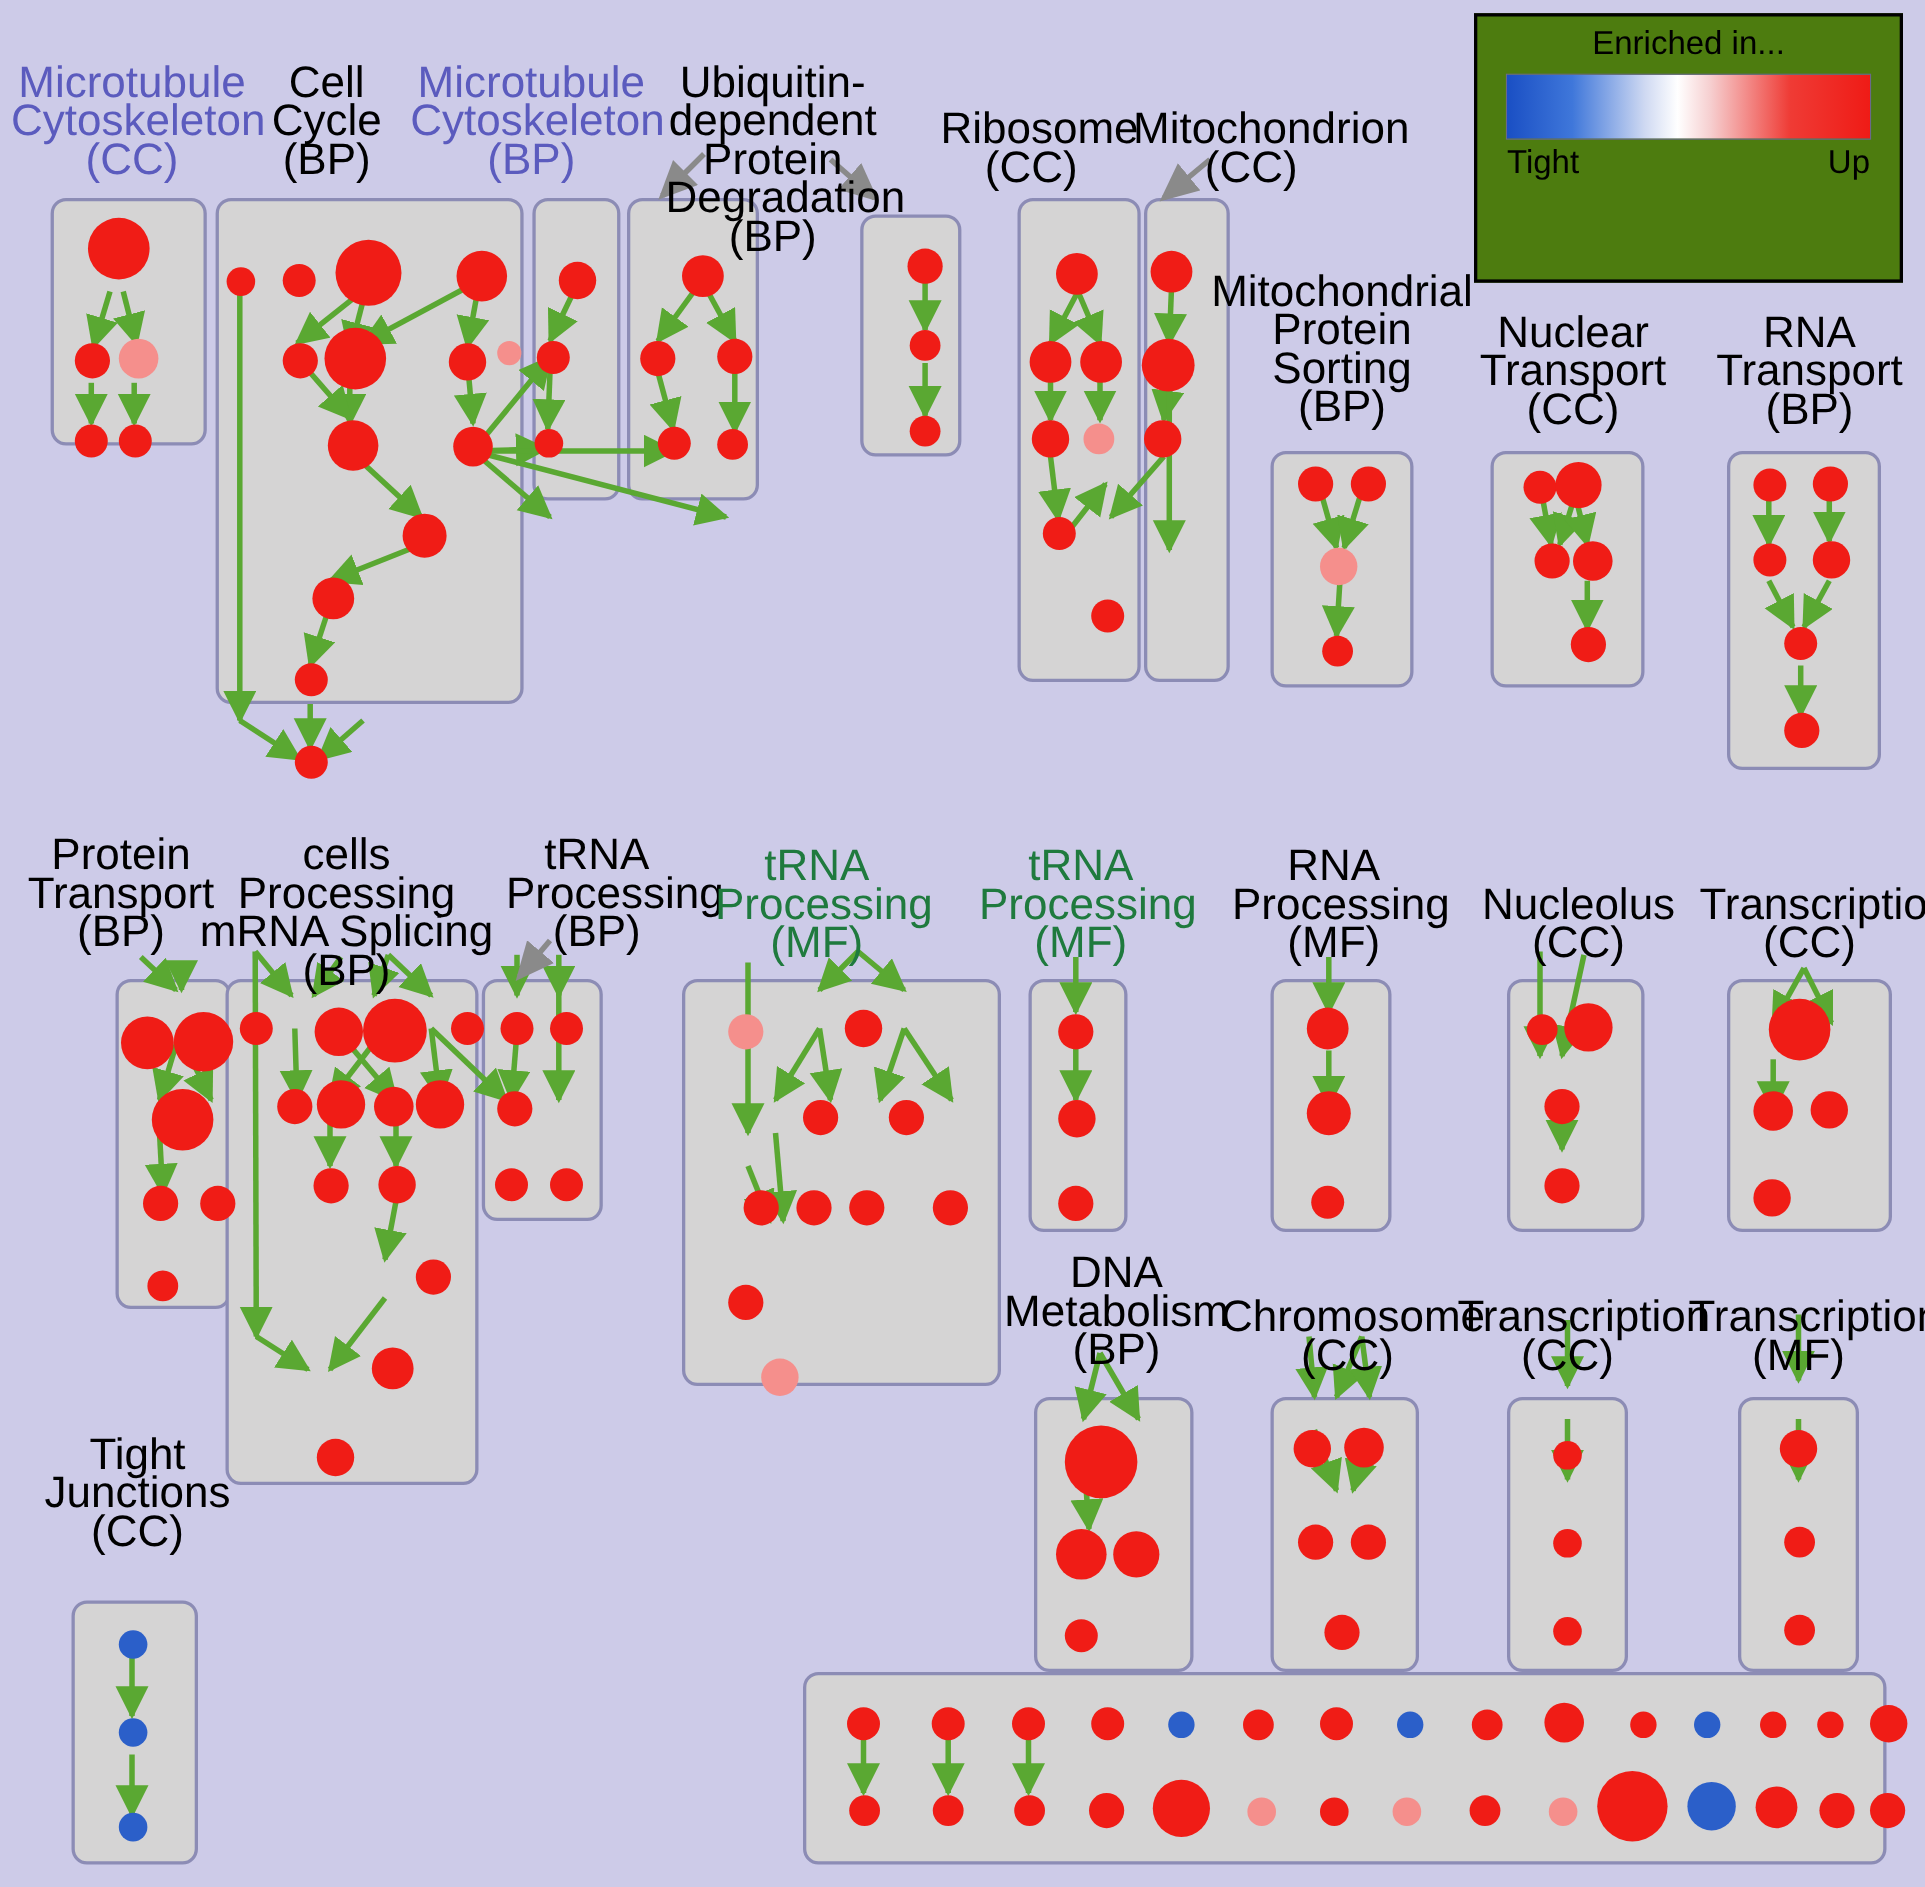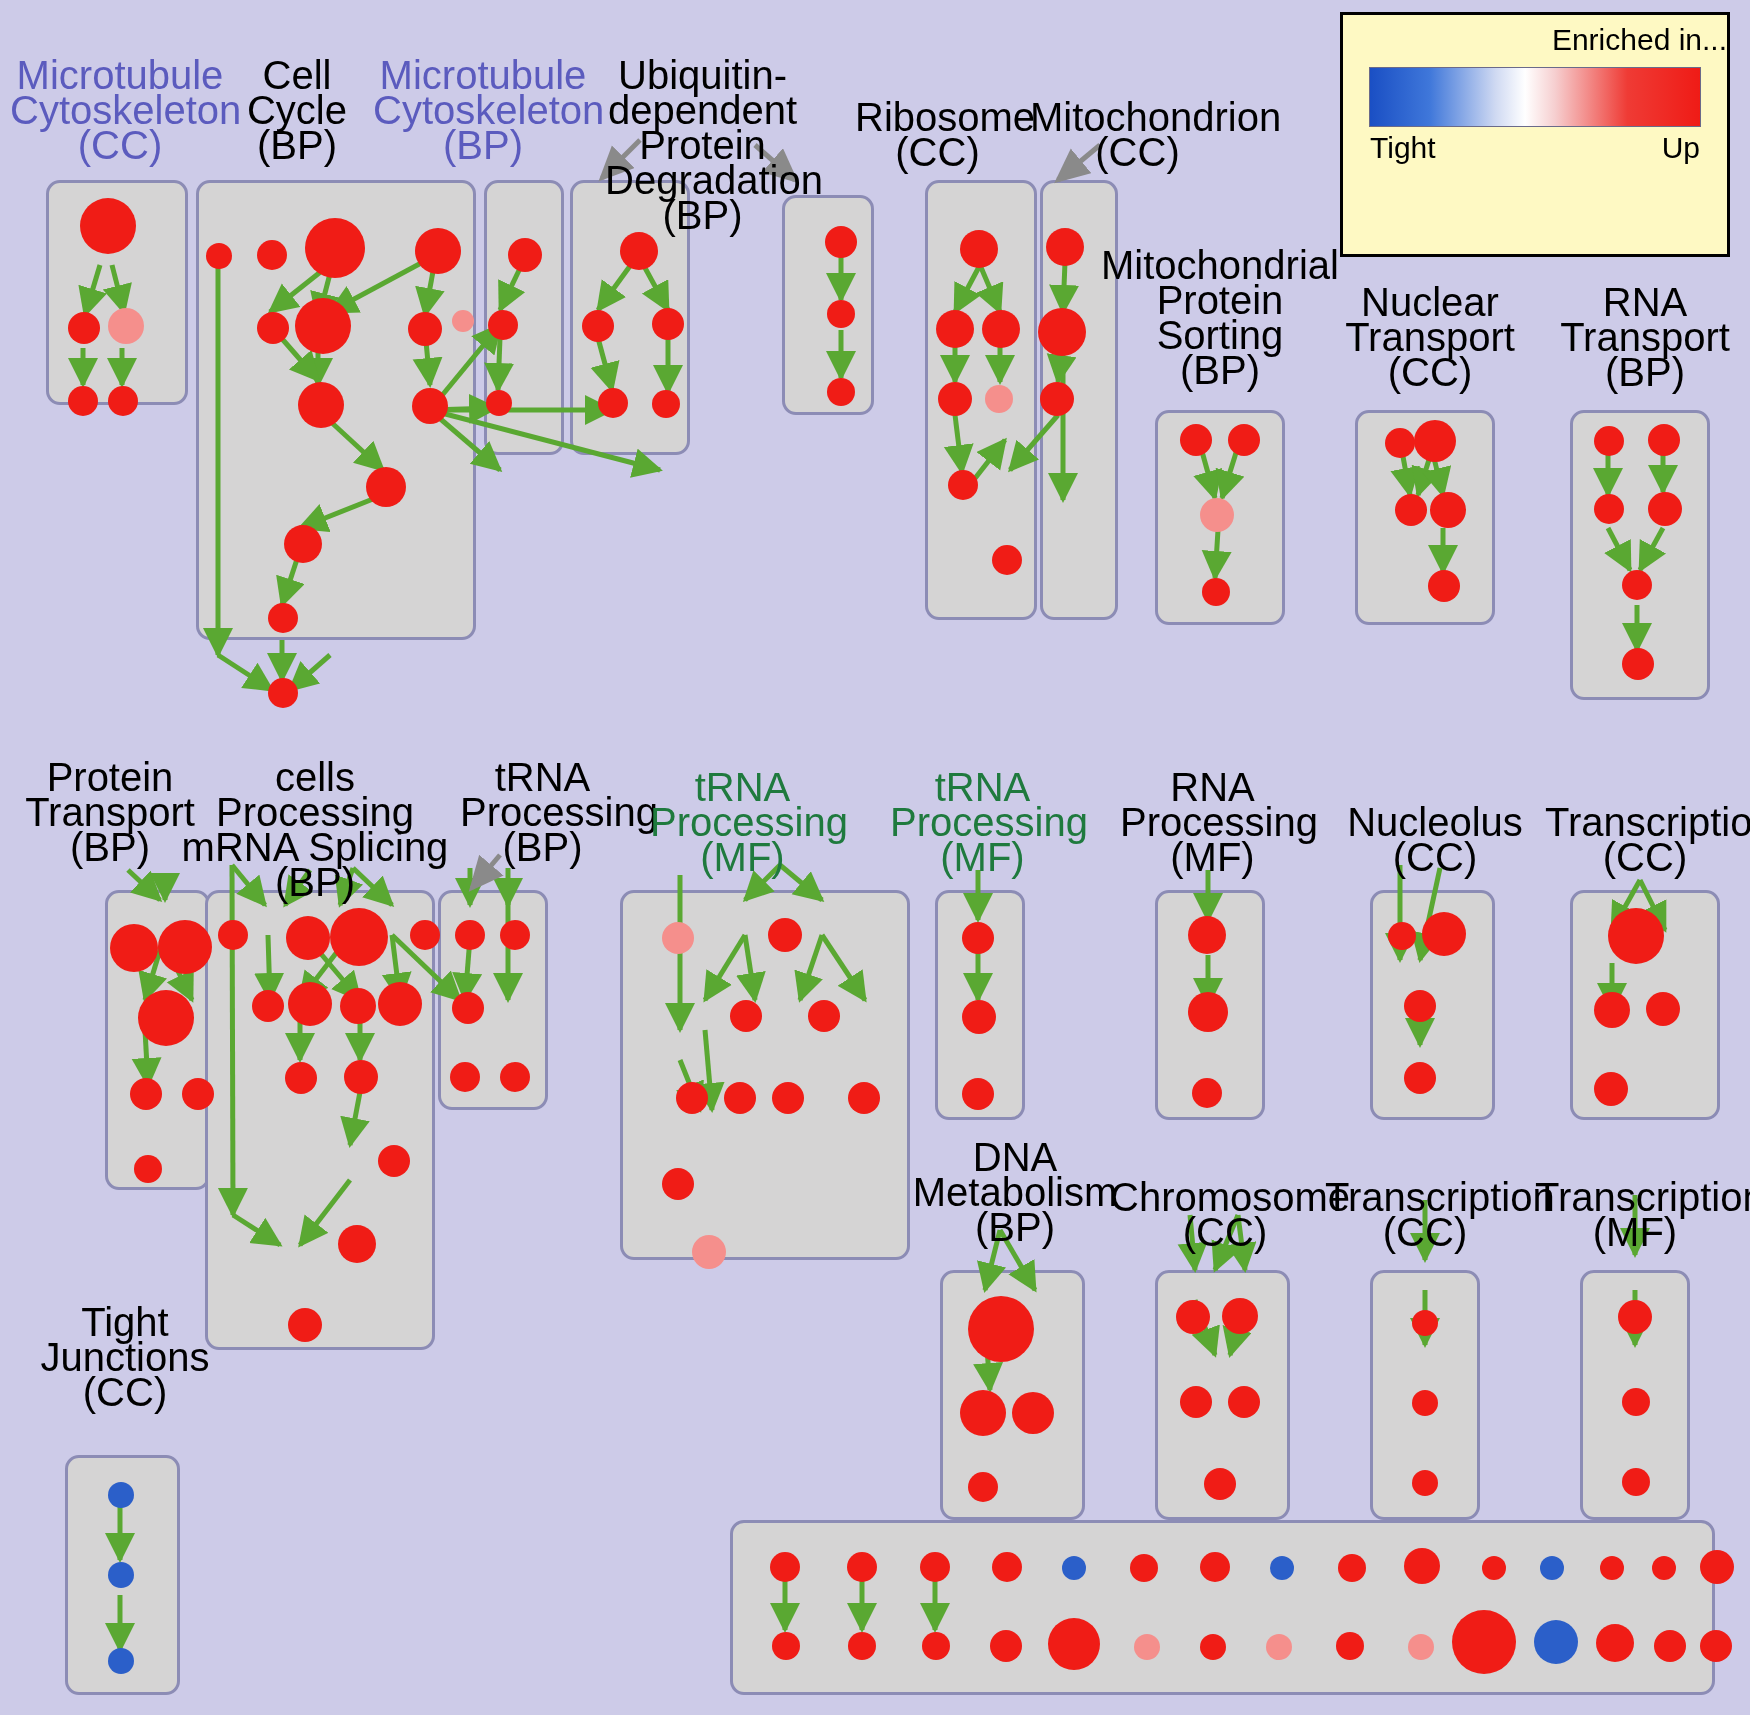--- a/index.html
+++ b/index.html
@@ -28,24 +28,24 @@
     line-height:35px;
     color:#000;
     white-space:pre-line;
   }
   .label.blue{color:#5b5bbe;}
   .label.green{color:#1f7a3e;}
 
   
   .legend{
     position:absolute;
-    background:#fef9c3;
+    background:#4d7c0f;
     border:3px solid #000;
     box-sizing:border-box;
-    text-align:right;
+    text-align:center;
   }
   .legend-title{font-size:30px;margin-top:8px;}
   .legend-bar{
     margin:10px auto 4px auto;
     width:330px;height:58px;
     background:linear-gradient(to right,#1a4fc4 0%,#3f77da 18%,#cfd9f2 38%,#ffffff 47%,#f6cfd0 56%,#ef3b35 78%,#ef1b16 100%);
     border:1px solid #6a6a8a;
   }
   .legend-ends{
     display:flex;justify-content:space-between;

